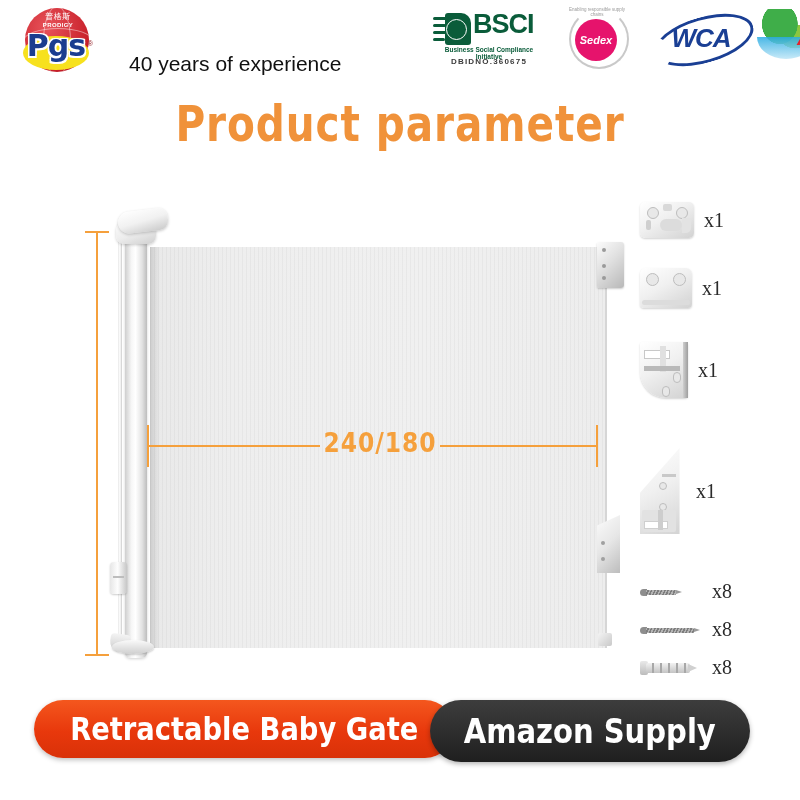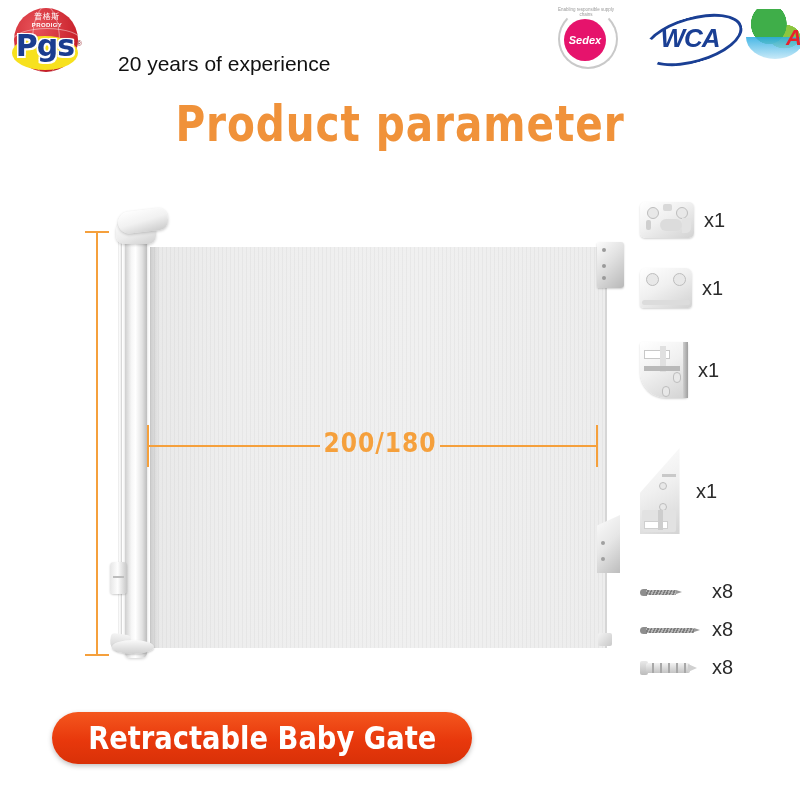--- a/index.html
+++ b/index.html
@@ -6,21 +6,21 @@
   body{
     width:800px;height:800px;
     background:#ffffff;
     font-family:"Liberation Sans", sans-serif;
     overflow:hidden;
     position:relative;
   }
   .page{position:absolute;inset:0;}
 
   
-  .header{position:absolute;left:0;top:0;width:668px;height:88px;}
+  .header{position:absolute;left:11px;top:0;width:668px;height:88px;}
 
   .brand-logo{position:absolute;left:10px;top:6px;width:72px;height:72px;}
   .brand-logo .globe{
     position:absolute;left:4px;top:2px;width:64px;height:64px;border-radius:50%;
     background:radial-gradient(circle at 35% 30%, #e8535a 0%, #c8202a 70%, #9c1019 100%);
     overflow:hidden;
   }
   .brand-logo .globe:before,
   .brand-logo .globe:after{
     content:"";position:absolute;border:1px solid rgba(255,255,255,.45);border-radius:50%;
@@ -302,21 +302,21 @@
     font-size:26px;font-weight:bold;color:#f5a03c;
     letter-spacing:1px;
   }
 
   
   .parts{position:absolute;left:640px;top:190px;width:160px;height:500px;}
   .part-row{position:absolute;left:0;width:160px;display:flex;align-items:center;}
   .part-art{position:relative;}
   .part-qty{
     font-size:20px;color:#2b2b2b;font-weight:normal;
-    font-family:Liberation Sans, sans-serif;
+    font-family:Liberation Serif, serif;
     margin-left:10px;
   }
 
   .pw{background:linear-gradient(150deg,#ffffff 0%,#f0f0f0 45%,#d2d2d2 100%);box-shadow:0 1px 2px rgba(0,0,0,.18);}
   .hole{position:absolute;border-radius:50%;background:#e8e8e8;border:1.5px solid #bdbdbd;}
 
   
   .p1{width:54px;height:36px;border-radius:5px;}
   .p1 .hole{width:10px;height:10px;}
   .p1 .h1{left:7px;top:5px;}
@@ -390,26 +390,25 @@
   }
   .anchor .nose{
     position:absolute;left:48px;top:3px;width:0;height:0;
     border-top:4px solid transparent;border-bottom:4px solid transparent;
     border-left:9px solid #d0d0d0;
   }
 
   
   .banner{position:absolute;left:0;top:700px;width:800px;height:72px;}
   .banner-orange{
-    position:absolute;left:52px;top:0;width:420px;height:52px;
+    position:absolute;left:34px;top:0;width:420px;height:58px;
     border-radius:31px;
     background:linear-gradient(180deg,#f4571e 0%, #e8380c 55%, #d93108 100%);
     display:flex;align-items:center;justify-content:center;
     box-shadow:0 2px 5px rgba(0,0,0,.25);
-    margin-top:12px;
   }
   .banner-orange span{
     color:#ffffff;font-size:32px;font-weight:bold;
     font-family:"DejaVu Sans Condensed","DejaVu Sans", sans-serif;
     transform:scaleX(.95);white-space:nowrap;
   }
   .banner-dark{
     position:absolute;left:430px;top:0;width:320px;height:62px;
     border-radius:31px;
     background:linear-gradient(180deg,#3d3d3d 0%, #2b2b2b 60%, #1f1f1f 100%);
@@ -431,25 +430,38 @@
 
     <div class="brand-logo">
       <div class="globe"></div>
       <div class="cn">普格斯</div>
       <div class="prodigy">PRODIGY</div>
       <div class="yellowblob"></div>
       <div class="pgs">Pgs</div>
       <div class="reg">®</div>
     </div>
 
-    <div class="experience">20 years of experience</div>
+    <div class="experience">40 years of experience</div>
 
     <div class="certs">
 
 
+      <div class="cert cert-bsci">
+        <div class="bsci-mark">
+          <div class="blk"></div>
+          <div class="ln l1"></div>
+            <div class="ln l2"></div>
+            <div class="ln l3"></div>
+            <div class="ln l4"></div>
+          <div class="glb"></div>
+        </div>
+        <div class="bsci-name">BSCI</div>
+        <div class="bsci-sub">Business Social Compliance Initiative</div>
+        <div class="bsci-id">DBIDNO.360675</div>
+      </div>
 
       <div class="cert cert-sedex">
         <div class="sedex-arc-txt">Enabling responsible supply chains</div>
         <div class="sedex-ring"></div>
         <div class="sedex-circle"></div>
         <div class="sedex-txt">Sedex</div>
       </div>
 
       <div class="cert cert-wca">
         <div class="wca-sw"></div>
@@ -492,21 +504,21 @@
     <div class="br-corner"></div>
 
     <div class="dim-v-line"></div>
     <div class="dim-v-t1"></div>
     <div class="dim-v-t2"></div>
 
     <div class="dim-h-line-l"></div>
     <div class="dim-h-line-r"></div>
     <div class="dim-h-t1"></div>
     <div class="dim-h-t2"></div>
-    <div class="dim-h-label">200/180</div>
+    <div class="dim-h-label">240/180</div>
   </div>
 
   <div class="parts">
 
     <div class="part-row" style="top:12px;">
       <div class="part-art pw p1">
         <div class="tab"></div>
         <div class="hole h1"></div>
           <div class="hole h2"></div>
         <div class="slot"></div>
@@ -583,15 +595,18 @@
       </div>
       <div class="part-qty">x8</div>
     </div>
 
   </div>
 
   <div class="banner">
     <div class="banner-orange">
       <span>Retractable Baby Gate</span>
     </div>
+    <div class="banner-dark">
+      <span>Amazon Supply</span>
+    </div>
   </div>
 
 </div>
 
 </body></html>

